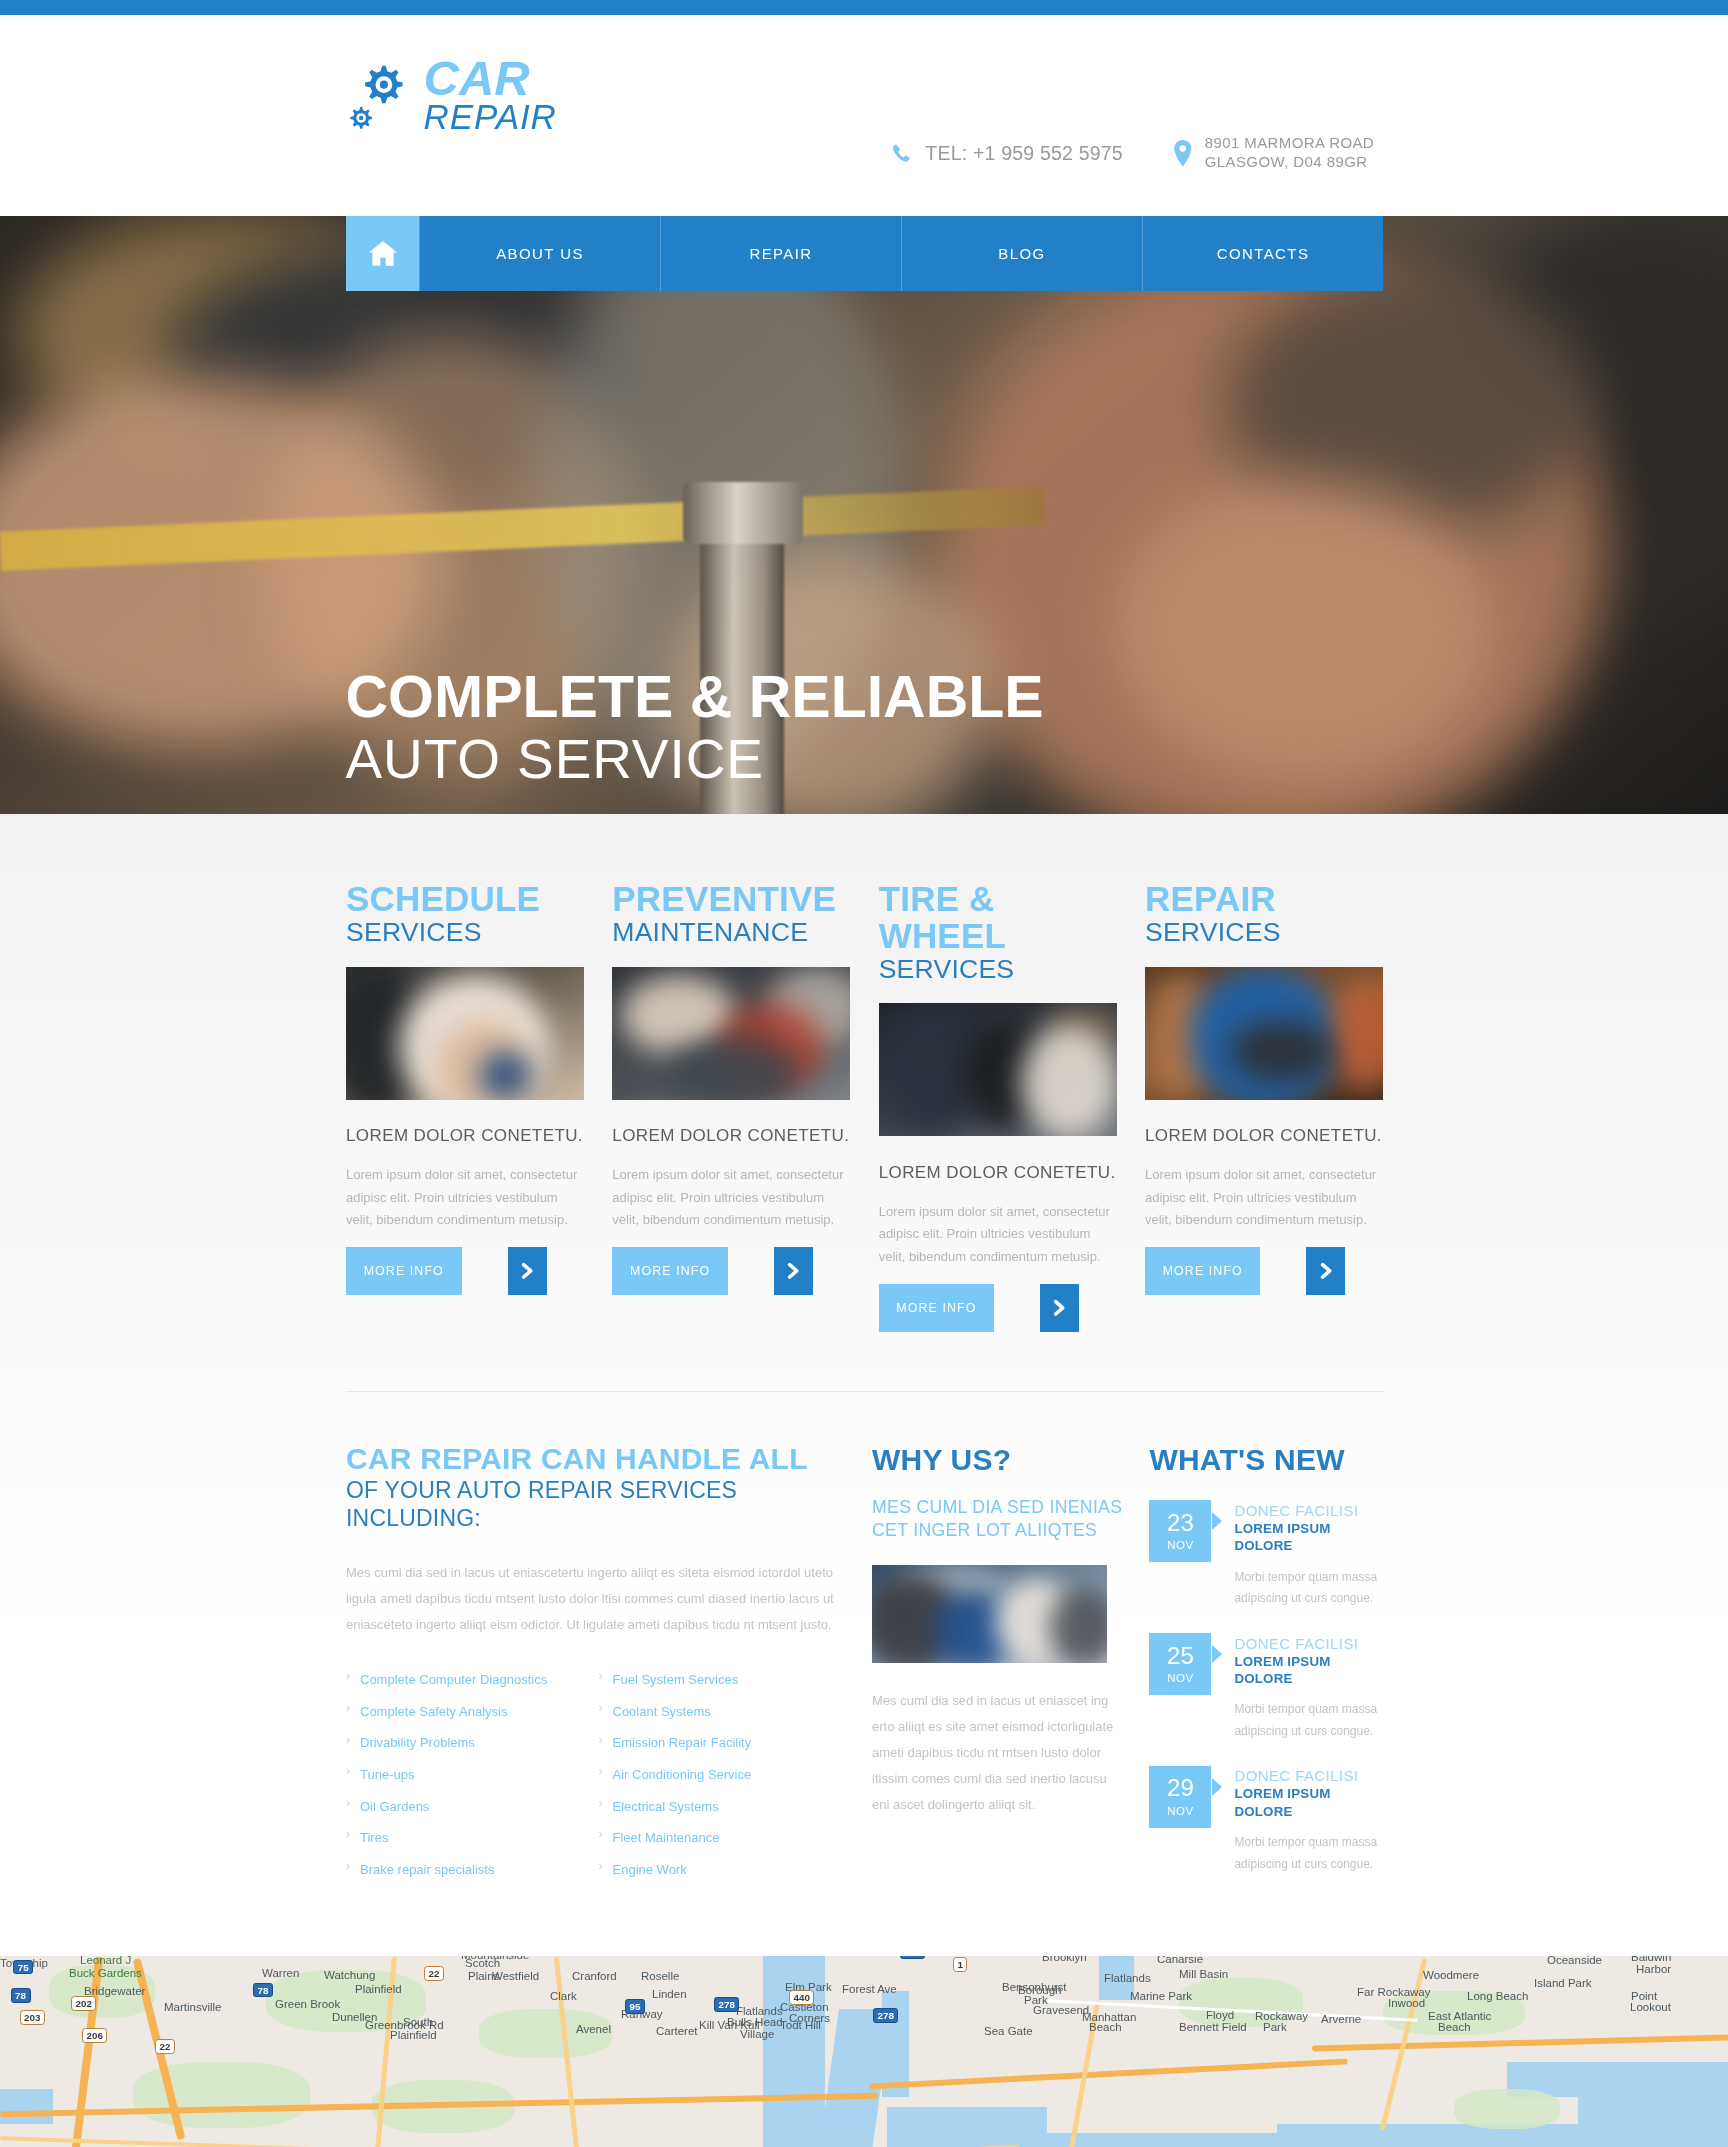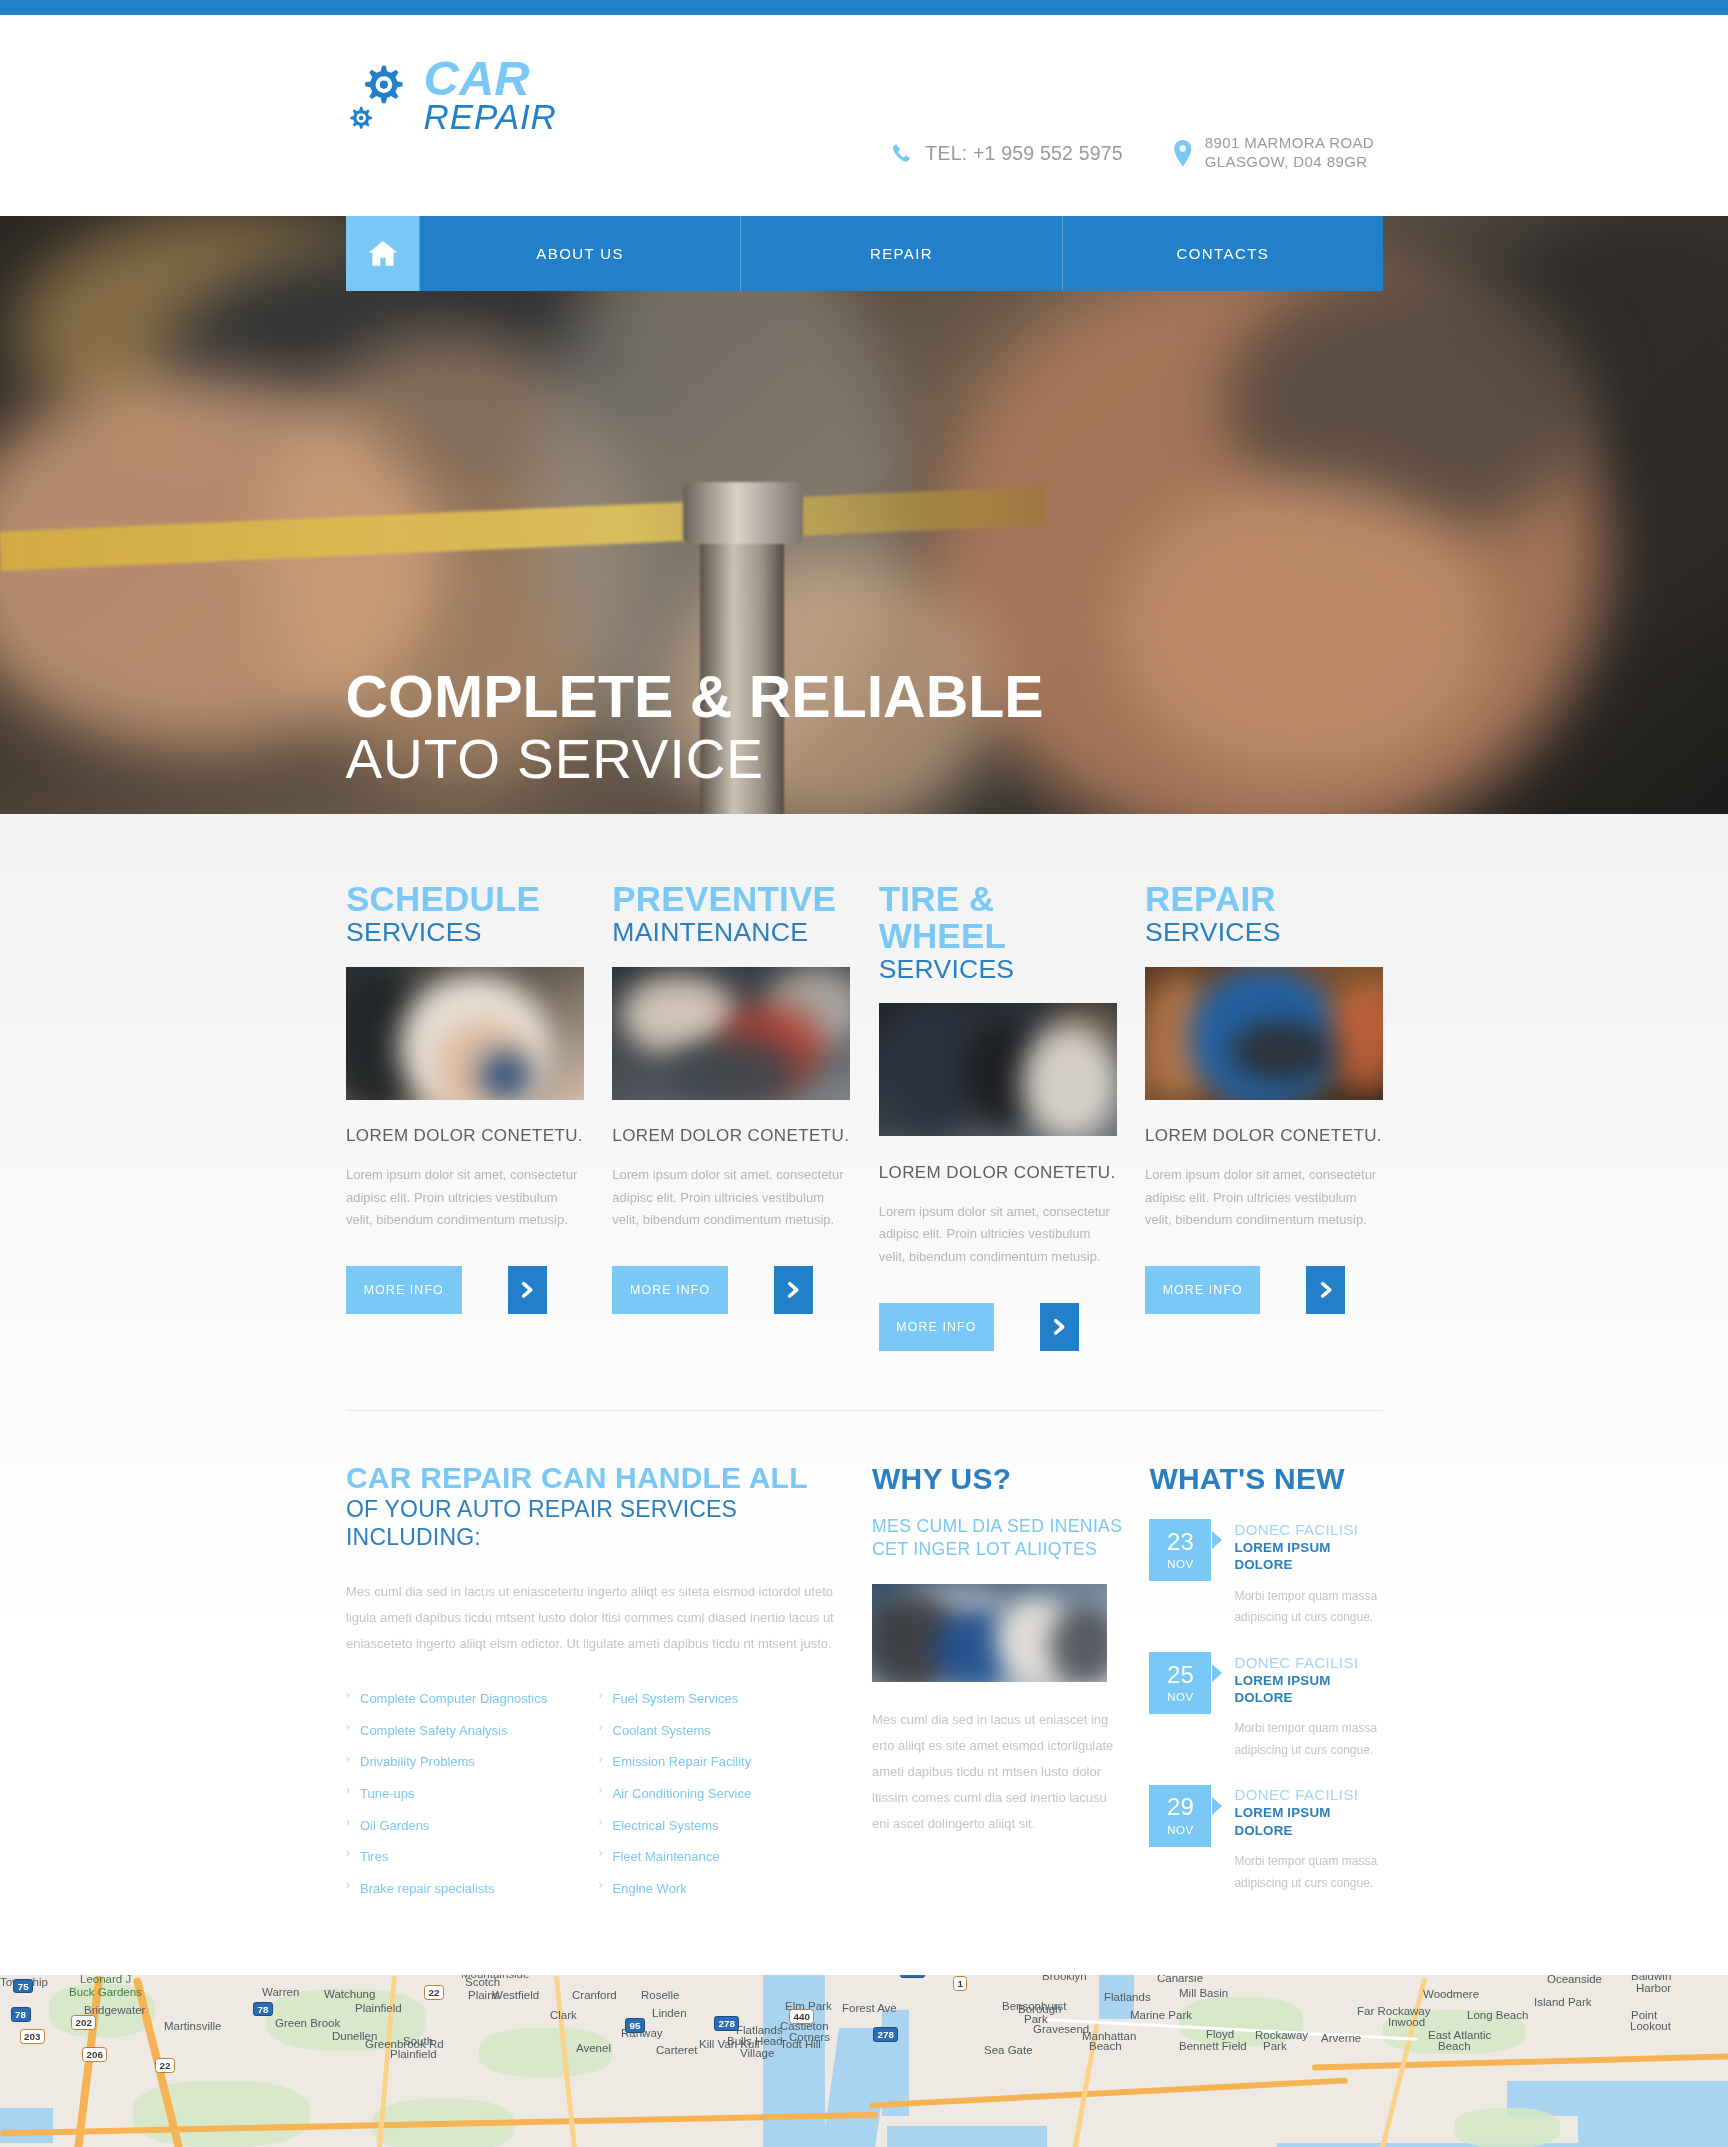--- a/index.html
+++ b/index.html
@@ -135,21 +135,21 @@
   .svc4 .p4 { left: 186px; top: 17.7px; width: 71px; height: 106px; background: #c8643a; opacity: .8; }
 
   .svc-title {
     font-size: 17px; color: #5c5d60; font-weight: 300; letter-spacing: 0.4px;
     margin-top: 26.6px; margin-bottom: 17.7px;
   }
   .svc-text {
     font-size: 13px; color: #b5b6b8; font-weight: 300; line-height: 1.75;
   }
   .more-btn {
-    display: inline-flex; align-items: stretch; margin-top: 34px; cursor: pointer;
+    display: inline-flex; align-items: stretch; margin-top: 15px; cursor: pointer;
     height: 48px;
     gap: 46px;
   }
   .more-label {
     background: #79c8f5; color: #ffffff; font-size: 12.4px; letter-spacing: 1.1px;
     display: flex; align-items: center; padding: 0 17.7px;
   }
   .more-arrow {
     background: #2180c7; width: 39px; display: flex; align-items: center;
     justify-content: center; color: #ffffff;
@@ -320,20 +320,23 @@
             <svg width="30" height="26.6" viewBox="0 0 34 30" fill="#ffffff">
               <path d="M17 1 L1 14 h4 v15 h9 v-9 h6 v9 h9 V14 h4 z"></path>
             </svg>
           </span>
         </div>
         <div class="nav-item">
           <span>ABOUT US</span>
         </div>
         <div class="nav-item">
           <span>REPAIR</span>
+        </div>
+        <div class="nav-item">
+          <span>BLOG</span>
         </div>
         <div class="nav-item">
           <span>CONTACTS</span>
         </div>
       </div>
     </div>
 
     <div class="hero-caption">
       <div class="hero-title-1">COMPLETE &amp; RELIABLE</div>
       <div class="hero-title-2">AUTO SERVICE</div>

